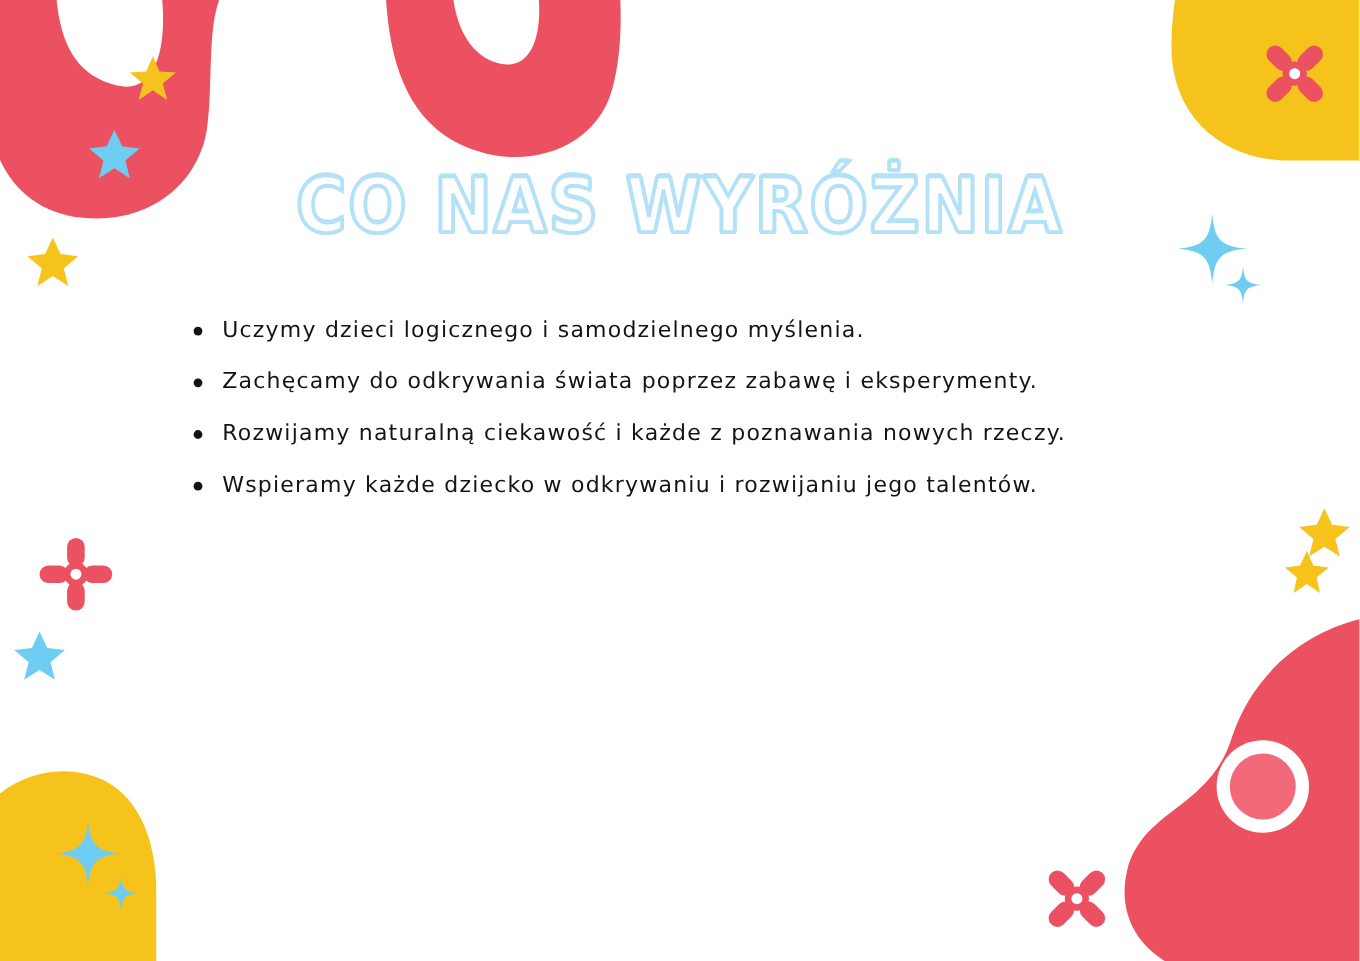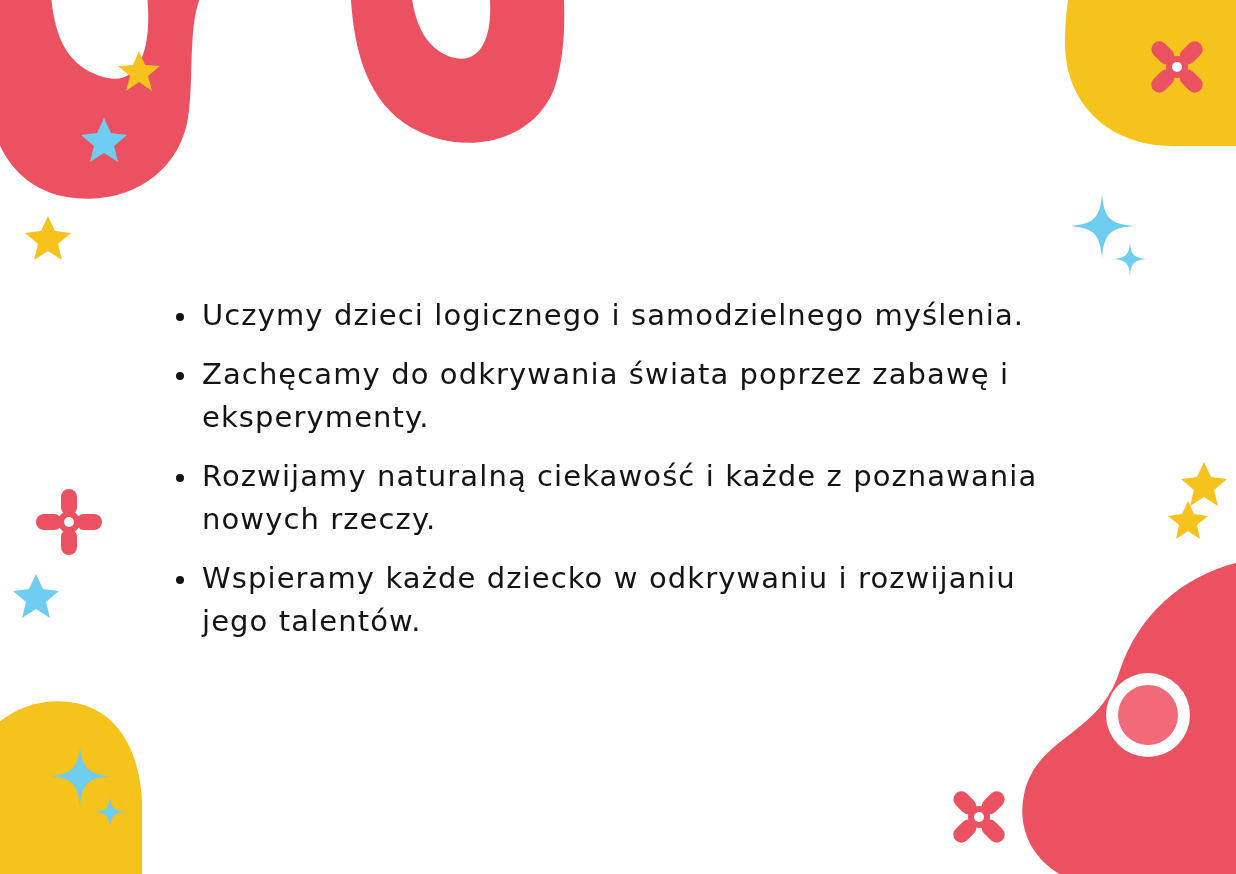--- a/index.html
+++ b/index.html
@@ -65,23 +65,23 @@
     width: 900px;
   }
   ul.bullets {
     list-style: none;
     margin: 0;
     padding: 0;
   }
   ul.bullets li {
     position: relative;
     padding-left: 32px;
-    margin: 16px 0 4px 0;
+    margin: 0 0 4px 0;
     font-family: "DejaVu Sans", sans-serif;
-    font-size: 29px;
+    font-size: 20px;
     line-height: 43px;
     letter-spacing: 1.1px;
     color: #141414;
     font-weight: 400;
   }
   ul.bullets li::before {
     content: "";
     position: absolute;
     left: 6px;
     top: 19px;
@@ -183,20 +183,23 @@
         <rect x="29" y="44" width="16" height="26" rx="8"></rect>
         <rect x="4" y="29" width="26" height="16" rx="8"></rect>
         <rect x="44" y="29" width="26" height="16" rx="8"></rect>
       </g>
       <circle cx="37" cy="37" r="11" fill="#ec5162"></circle>
       <circle cx="37" cy="37" r="5" fill="#ffffff"></circle>
     </svg>
 
   </div>
 
+  <div class="title-wrap">
+    <span class="title">CO NAS WYRÓŻNIA</span>
+  </div>
 
   <div class="content">
     <ul class="bullets">
       <li>Uczymy dzieci logicznego i samodzielnego myślenia.</li>
       <li>Zachęcamy do odkrywania świata poprzez zabawę i eksperymenty.</li>
       <li>Rozwijamy naturalną ciekawość i każde z poznawania nowych rzeczy.</li>
       <li>Wspieramy każde dziecko w odkrywaniu i rozwijaniu jego talentów.</li>
     </ul>
   </div>
 

